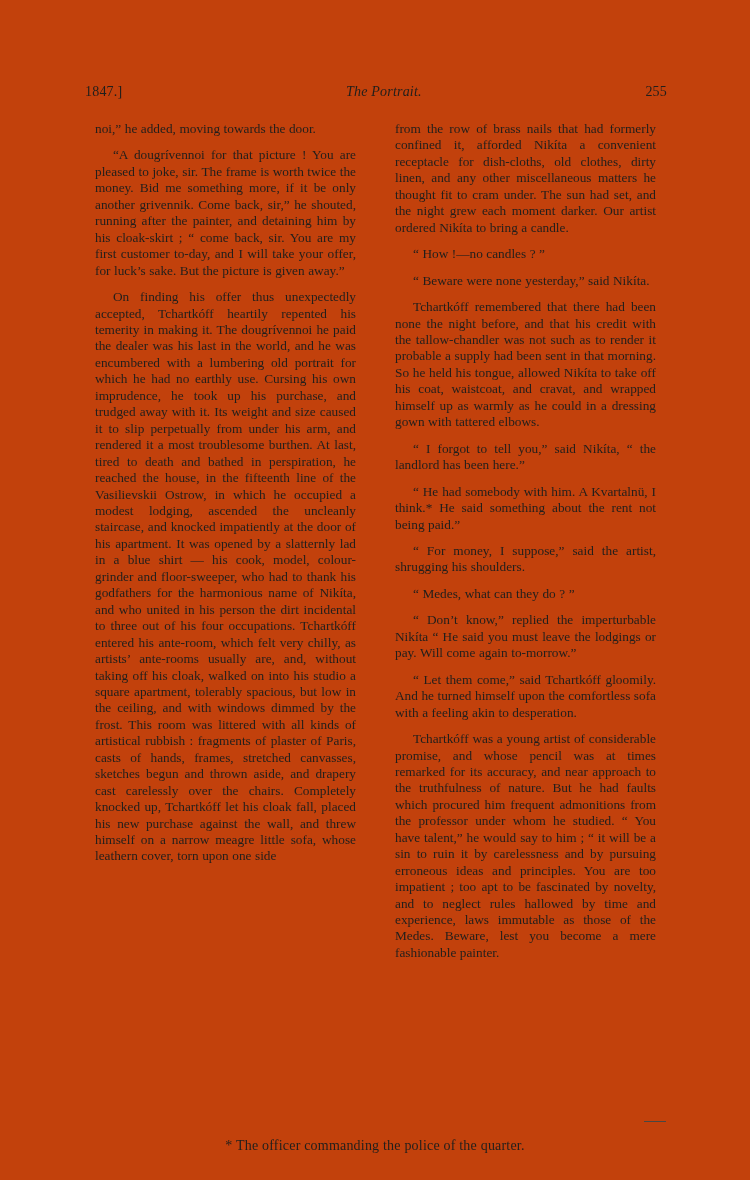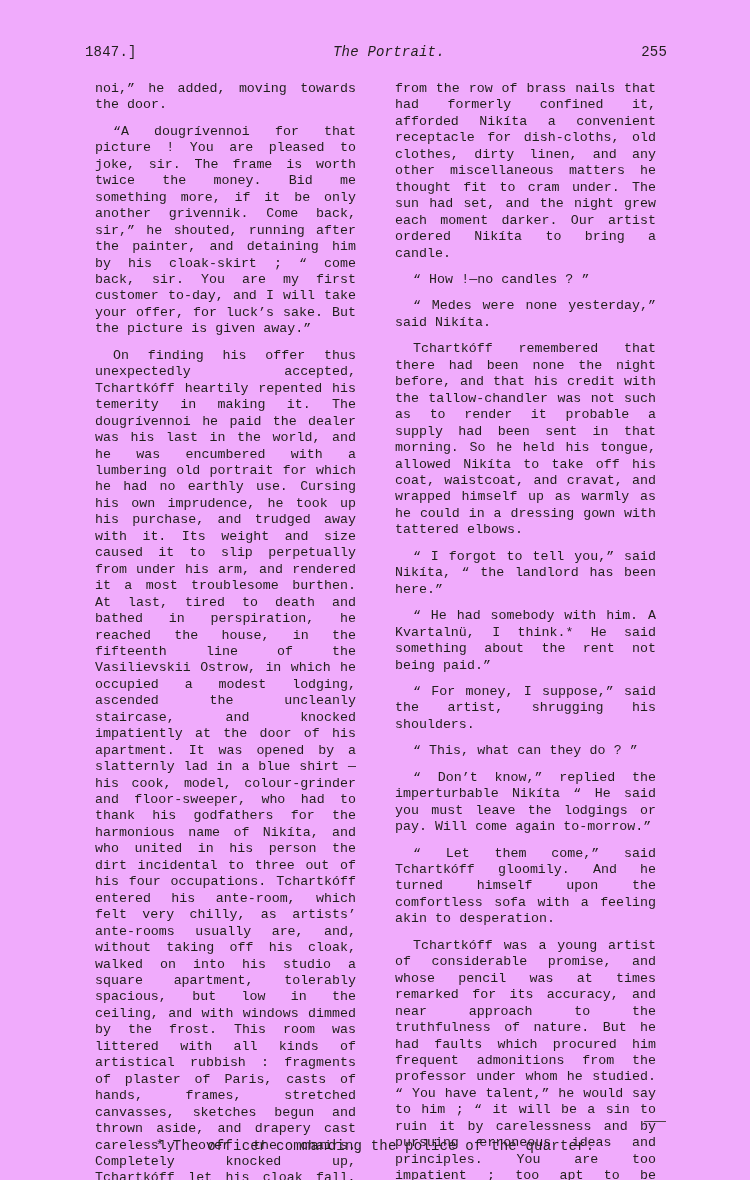--- a/index.html
+++ b/index.html
@@ -5,24 +5,24 @@
   html, body {
     margin: 0;
     padding: 0;
     background: #ffffff;
   }
   .sheet {
     width: 750px;
     height: 1180px;
     box-sizing: border-box;
     position: relative;
-    background: #f0abfc;
+    background: #c2410c;
     color: #211f1c;
-    font-family: Liberation Mono, monospace;
-    padding: 44px 83px 0 85px;
+    font-family: Liberation Serif, serif;
+    padding: 84px 83px 0 85px;
     overflow: hidden;
   }
   .page-header {
     display: flex;
     justify-content: space-between;
     align-items: baseline;
     font-size: 14px;
     letter-spacing: 0.2px;
   }
   .page-header .title {
@@ -81,26 +81,26 @@
 
     <div class="col">
       <p class="cont">noi,” he added, moving towards the door.</p>
       <p>“A dougrívennoi for that picture ! You are pleased to joke, sir. The frame is worth twice the money. Bid me something more, if it be only another grivennik. Come back, sir,” he shouted, running after the painter, and detaining him by his cloak-skirt ; “ come back, sir. You are my first customer to-day, and I will take your offer, for luck’s sake. But the picture is given away.”</p>
       <p>On finding his offer thus unexpectedly accepted, Tchartkóff heartily repented his temerity in making it. The dougrívennoi he paid the dealer was his last in the world, and he was encumbered with a lumbering old portrait for which he had no earthly use. Cursing his own imprudence, he took up his purchase, and trudged away with it. Its weight and size caused it to slip perpetually from under his arm, and rendered it a most troublesome burthen. At last, tired to death and bathed in perspiration, he reached the house, in the fifteenth line of the Vasilievskii Ostrow, in which he occupied a modest lodging, ascended the uncleanly staircase, and knocked impatiently at the door of his apartment. It was opened by a slatternly lad in a blue shirt — his cook, model, colour-grinder and floor-sweeper, who had to thank his godfathers for the harmonious name of Nikíta, and who united in his person the dirt incidental to three out of his four occupations. Tchartkóff entered his ante-room, which felt very chilly, as artists’ ante-rooms usually are, and, without taking off his cloak, walked on into his studio a square apartment, tolerably spacious, but low in the ceiling, and with windows dimmed by the frost. This room was littered with all kinds of artistical rubbish : fragments of plaster of Paris, casts of hands, frames, stretched canvasses, sketches begun and thrown aside, and drapery cast carelessly over the chairs. Completely knocked up, Tchartkóff let his cloak fall, placed his new purchase against the wall, and threw himself on a narrow meagre little sofa, whose leathern cover, torn upon one side</p>
     </div>
 
     <div class="col">
       <p class="cont">from the row of brass nails that had formerly confined it, afforded Nikíta a convenient receptacle for dish-cloths, old clothes, dirty linen, and any other miscellaneous matters he thought fit to cram under. The sun had set, and the night grew each moment darker. Our artist ordered Nikíta to bring a candle.</p>
       <p>“ How !—no candles ? ”</p>
-      <p>“ Medes were none yesterday,” said Nikíta.</p>
+      <p>“ Beware were none yesterday,” said Nikíta.</p>
       <p>Tchartkóff remembered that there had been none the night before, and that his credit with the tallow-chandler was not such as to render it probable a supply had been sent in that morning. So he held his tongue, allowed Nikíta to take off his coat, waistcoat, and cravat, and wrapped himself up as warmly as he could in a dressing gown with tattered elbows.</p>
       <p>“ I forgot to tell you,” said Nikíta, “ the landlord has been here.”</p>
       <p>“ He had somebody with him. A Kvartalnü, I think.* He said something about the rent not being paid.”</p>
       <p>“ For money, I suppose,” said the artist, shrugging his shoulders.</p>
-      <p>“ This, what can they do ? ”</p>
+      <p>“ Medes, what can they do ? ”</p>
       <p>“ Don’t know,” replied the imperturbable Nikíta “ He said you must leave the lodgings or pay. Will come again to-morrow.”</p>
       <p>“ Let them come,” said Tchartkóff gloomily. And he turned himself upon the comfortless sofa with a feeling akin to desperation.</p>
       <p>Tchartkóff was a young artist of considerable promise, and whose pencil was at times remarked for its accuracy, and near approach to the truthfulness of nature. But he had faults which procured him frequent admonitions from the professor under whom he studied. “ You have talent,” he would say to him ; “ it will be a sin to ruin it by carelessness and by pursuing erroneous ideas and principles. You are too impatient ; too apt to be fascinated by novelty, and to neglect rules hallowed by time and experience, laws immutable as those of the Medes. Beware, lest you become a mere fashionable painter.</p>
     </div>
 
   </div>
 
   <div class="end-rule"></div>
 
   <div class="footnote">* The officer commanding the police of the quarter.</div>

